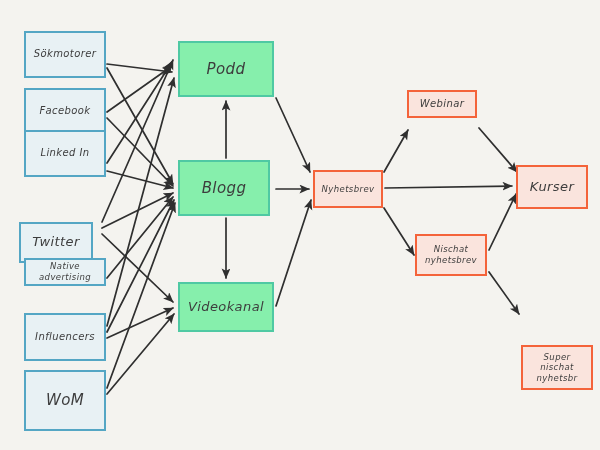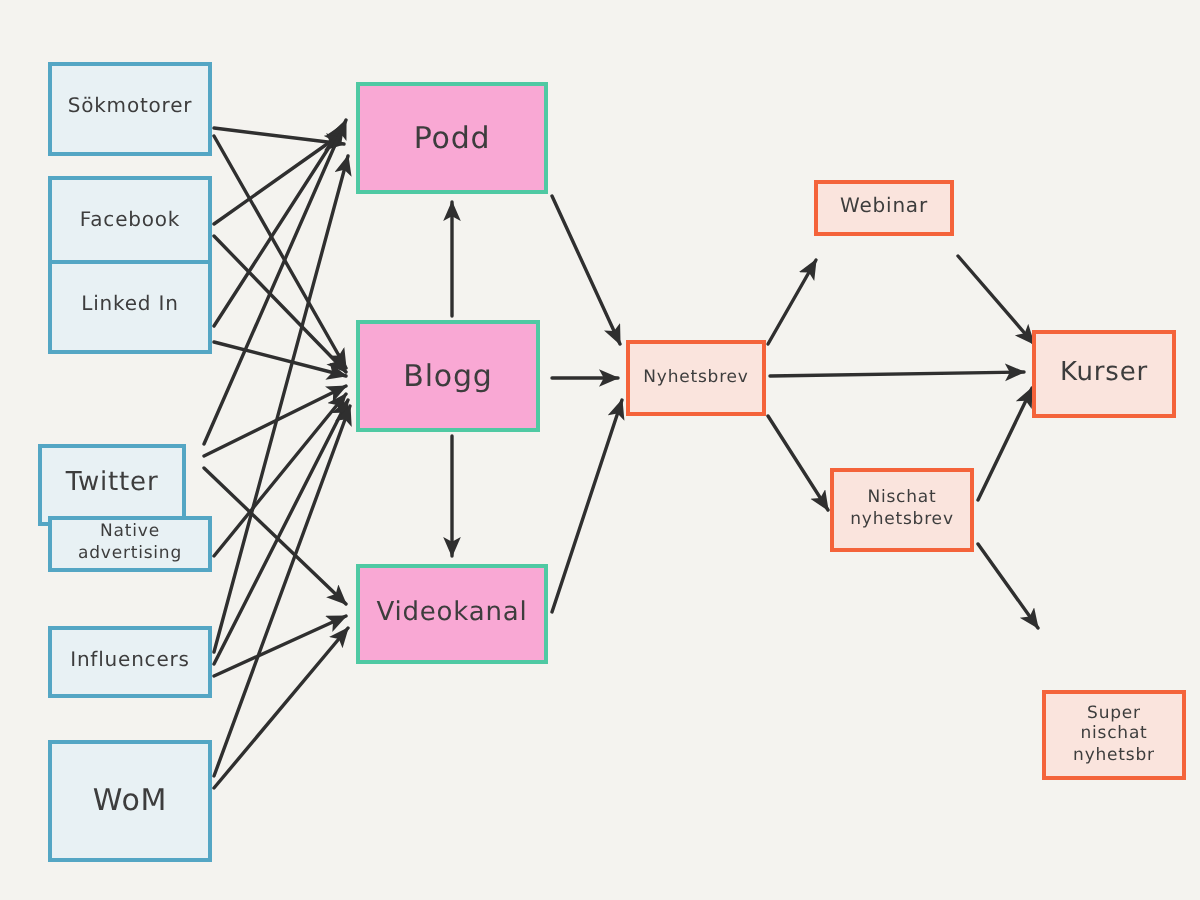--- a/index.html
+++ b/index.html
@@ -30,27 +30,28 @@
     position: absolute;
     box-sizing: border-box;
     display: flex;
     align-items: center;
     justify-content: center;
     text-align: center;
     line-height: 1.25;
     color: #3d3d3d;
     z-index: 3;
     padding: 2px 4px;
+    font-style: italic;
   }
   .node-source {
     background: #e8f1f4;
     border: 2px solid #54a6c4;
   }
   .node-channel {
-    background: #f9a8d4;
+    background: #86efac;
     border: 2px solid #4fc9a3;
   }
   .node-offer {
     background: #fae4dd;
     border: 2px solid #f4633a;
   }
   .node-label {
     display: block;
     white-space: pre-line;
     font-family: "DejaVu Sans", sans-serif;
@@ -112,21 +113,21 @@
       <div class="node node-source sz-md" style="left: 24px; top: 130px; width: 82px; height: 47px;">
         <span class="node-label">Linked In</span>
       </div>
       <div class="node node-source sz-lg" style="left: 19px; top: 203px; width: 74px; height: 41px; margin-top: 19px;">
         <span class="node-label">Twitter</span>
       </div>
       <div class="node node-source sz-sm" style="left: 24px; top: 258px; width: 82px; height: 28px;">
         <span class="node-label">Native
 advertising</span>
       </div>
-      <div class="node node-source sz-md" style="left: 24px; top: 313px; width: 82px; height: 36px;">
+      <div class="node node-source sz-md" style="left: 24px; top: 313px; width: 82px; height: 48px;">
         <span class="node-label">Influencers</span>
       </div>
       <div class="node node-source sz-xl" style="left: 24px; top: 370px; width: 82px; height: 61px;">
         <span class="node-label">WoM</span>
       </div>
       <div class="node node-channel sz-xl" style="left: 178px; top: 41px; width: 96px; height: 56px;">
         <span class="node-label">Podd</span>
       </div>
       <div class="node node-channel sz-xl" style="left: 178px; top: 160px; width: 92px; height: 56px;">
         <span class="node-label">Blogg</span>

